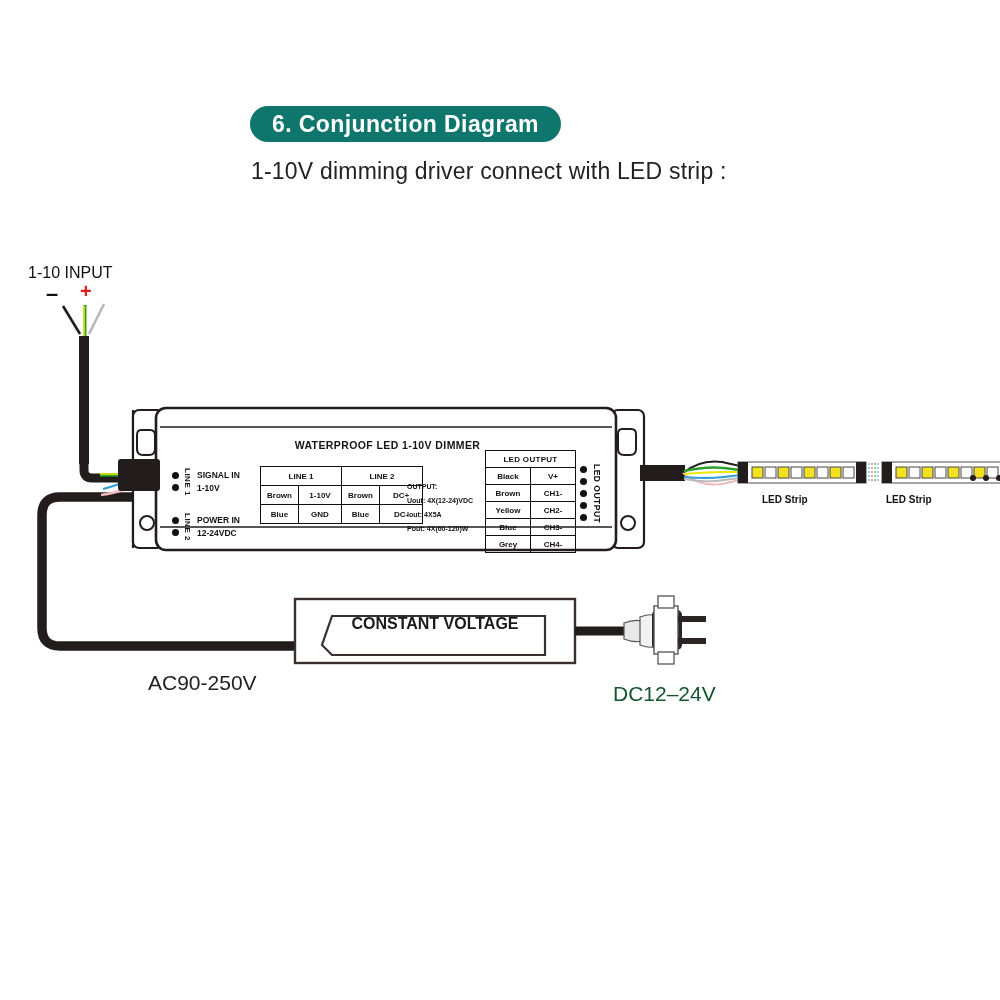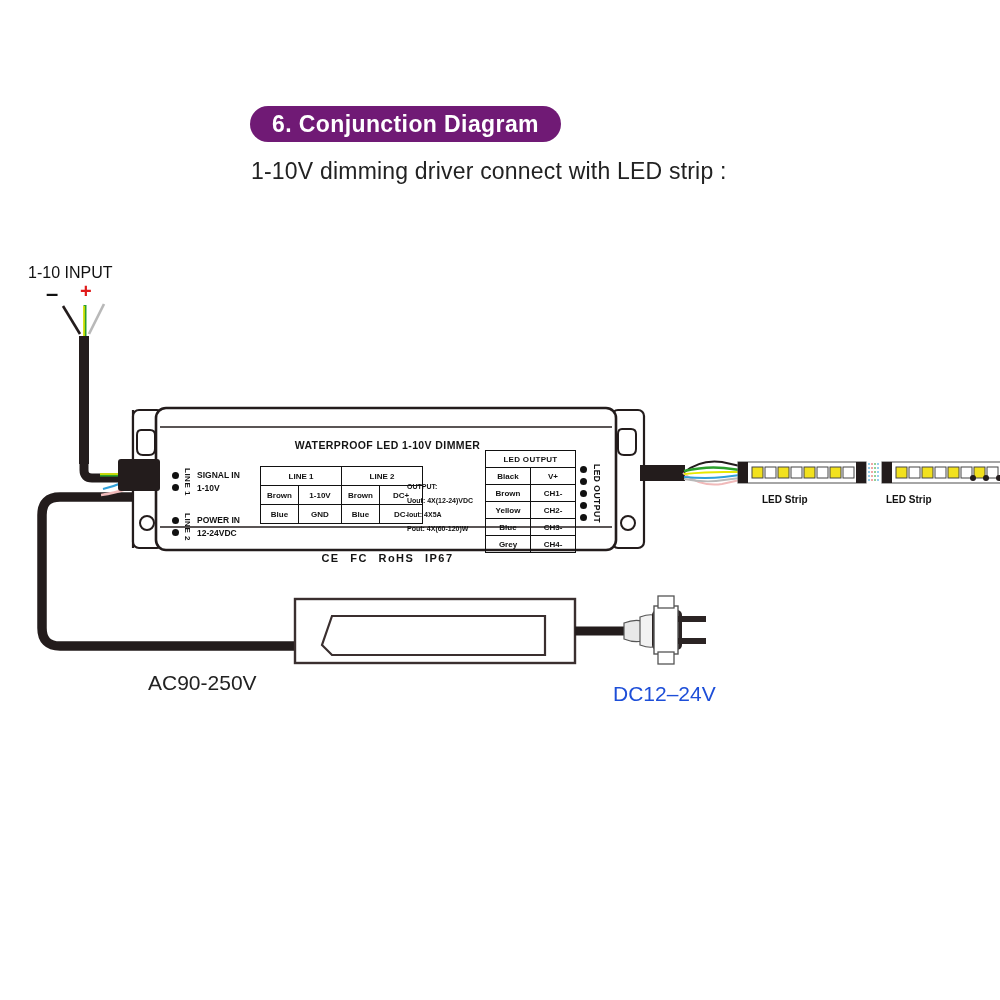--- a/index.html
+++ b/index.html
@@ -3,39 +3,39 @@
 <meta charset="utf-8">
 <style>
   html,body{margin:0;padding:0;background:#ffffff;}
   body{width:1000px;height:1000px;position:relative;overflow:hidden;
        font-family:"Liberation Sans","DejaVu Sans",sans-serif;color:#1a1a1a;}
 
   
   #title-pill{
     position:absolute;left:250px;top:106px;height:36px;
     display:flex;align-items:center;padding:0 22px;
-    background:#701a75;border-radius:18px;
+    background:#0f766e;border-radius:18px;
     color:#ffffff;font-size:23px;font-weight:bold;letter-spacing:.4px;
     white-space:nowrap;
   }
   #subtitle{
     position:absolute;left:251px;top:158px;
     font-size:23px;color:#222;letter-spacing:.2px;white-space:nowrap;
   }
 
   
   #canvas{position:absolute;left:0;top:0;width:1000px;height:1000px;}
 
   
   .lbl{position:absolute;white-space:nowrap;}
   #input-label{left:28px;top:264px;font-size:16px;color:#111;}
   #minus-sign{left:46px;top:283px;font-size:22px;color:#111;font-weight:bold;line-height:1;}
   #plus-sign{left:80px;top:281px;font-size:20px;color:#e01b1b;font-weight:bold;line-height:1;}
   #ac-label{left:148px;top:671px;font-size:21px;color:#222;}
-  #dc-label{left:613px;top:682px;font-size:21px;color:#1d4ed8;}
+  #dc-label{left:613px;top:682px;font-size:21px;color:#14532d;}
 
   
   #device-label{
     position:absolute;left:160px;top:428px;width:455px;height:138px;
     box-sizing:border-box;
   }
   #dev-title{
     position:absolute;left:0;top:11px;width:455px;text-align:center;
     font-size:10.5px;font-weight:bold;letter-spacing:.4px;color:#141414;
   }
@@ -227,20 +227,21 @@
 <div class="lbl" id="plus-sign">+</div>
 
 <div class="lbl" id="ac-label">AC90-250V</div>
 <div class="lbl" id="dc-label">DC12–24V</div>
 
 <div class="strip-lbl" id="strip-lbl-1">LED Strip</div>
 <div class="strip-lbl" id="strip-lbl-2">LED Strip</div>
 
 <div style="position:absolute;left:295px;top:614px;width:280px;text-align:center;
             font-size:16px;font-weight:bold;color:#1a1a1a;line-height:1.28;">
+  <div>CONSTANT VOLTAGE</div>
 </div>
 
 <div id="device-label">
 
   <div id="dev-title">WATERPROOF LED 1-10V DIMMER</div>
 
   <div class="term-grp" id="term1">
     <div class="dots-col">
       <div class="dot"></div>
       <div class="dot"></div>
@@ -324,20 +325,14 @@
     <div class="dots-col5">
       <div class="dot"></div>
       <div class="dot"></div>
       <div class="dot"></div>
       <div class="dot"></div>
       <div class="dot"></div>
     </div>
     <div class="vert-line" style="font-size:8.5px;">LED OUTPUT</div>
   </div>
 
-  <div id="dev-cert">
-    <span>CE</span>
-    <span>FC</span>
-    <span>RoHS</span>
-    <span>IP67</span>
-  </div>
 
 </div>
 
 </body></html>

